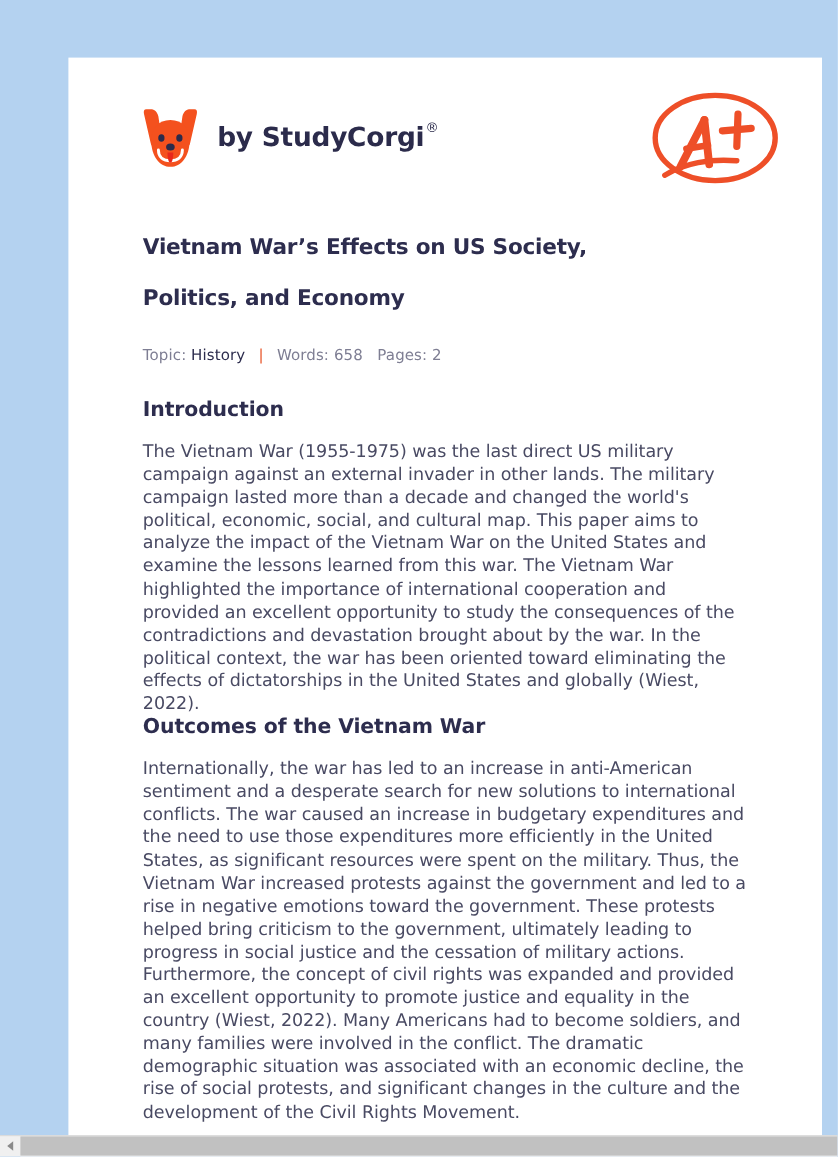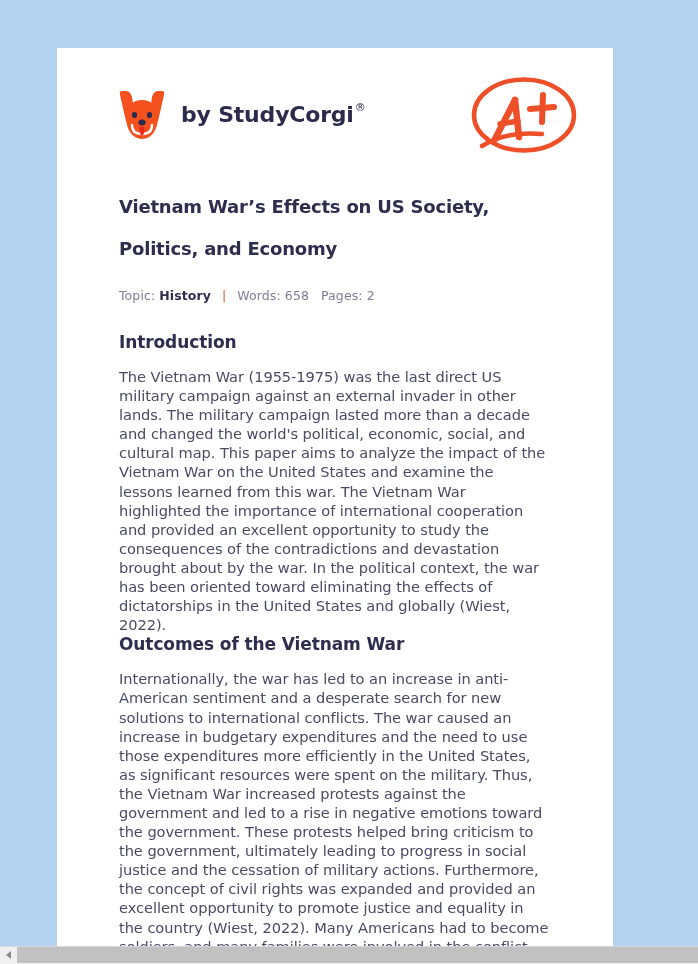--- a/index.html
+++ b/index.html
@@ -21,21 +21,21 @@
     height: 964px;
     background: #b4d2f0;
     overflow: hidden;
   }
 
   
   .doc-card {
     position: absolute;
     left: 57px;
     top: 48px;
-    width: 556px;
+    width: 628px;
     height: 899px;
     background: #ffffff;
     overflow: hidden;
   }
 
   
   .doc-header {
     position: relative;
     height: 100px;
     margin: 17px 0 0 0;
@@ -102,21 +102,21 @@
     margin-top: 18px;
     font-size: 12.5px;
     color: #7e7e93;
     display: flex;
     white-space: nowrap;
     letter-spacing: 0.1px;
   }
   .doc-meta .meta-label { color: #7e7e93; }
   .doc-meta .meta-strong {
     color: #2d2d4e;
-    font-weight: 700;
+    font-weight: 400;
     margin-left: 4px;
   }
   .doc-meta .meta-sep {
     color: #e8562a;
     margin: 0 11px;
     font-weight: 400;
   }
   .doc-meta .meta-words { margin-right: 12px; }
 
   .section-heading {

